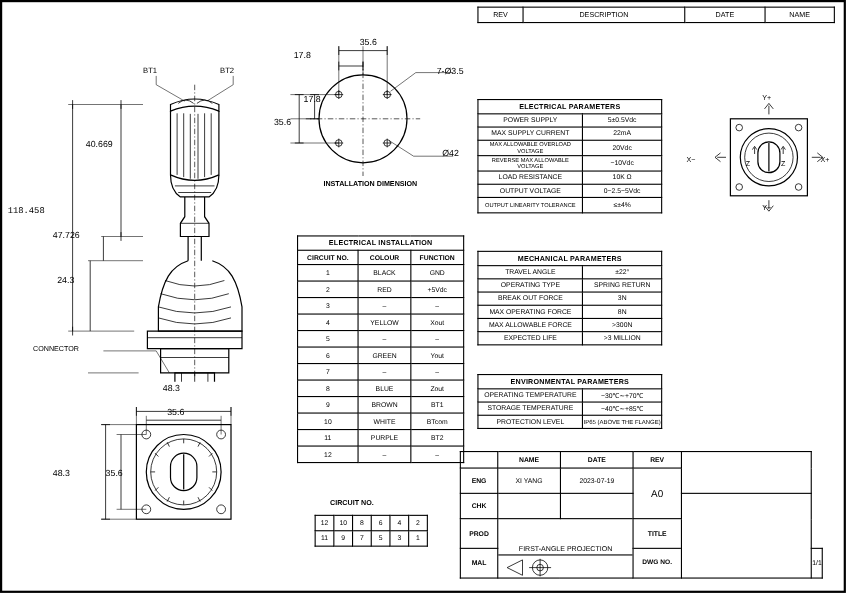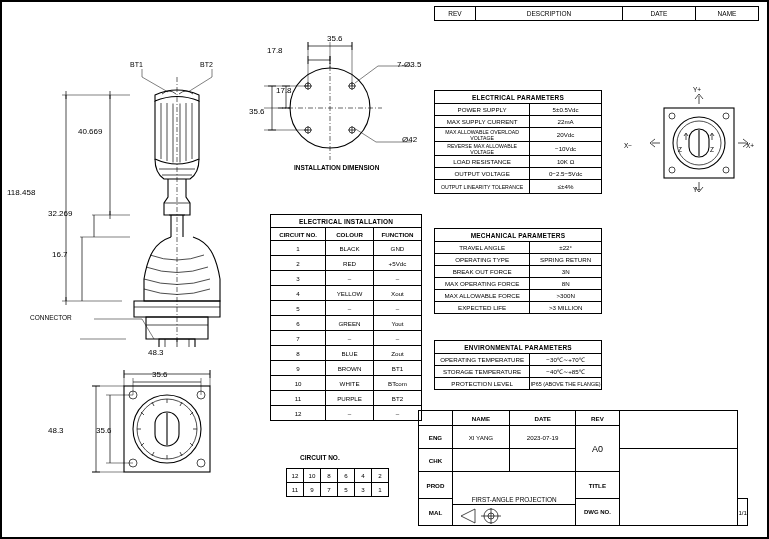--- a/index.html
+++ b/index.html
@@ -98,23 +98,23 @@
       <path class="thin" d="M72,168 L72,190"></path>
       <path class="thin" d="M60,190 L60,254"></path>
       <path class="thin" d="M44,48 L44,254"></path>
       <path class="thin" d="M44,44 l0,8 M44,250 l0,8"></path>
     </svg>
   </div>
   <div class="abs lbl" style="left:128px;top:59px;">BT1</div>
   <div class="abs lbl" style="left:198px;top:59px;">BT2</div>
   <div class="abs smalllbl" style="left:28px;top:312px;">CONNECTOR</div>
   <div class="abs dim" style="left:76px;top:125px;">40.669</div>
-  <div class="abs dim" style="left:46px;top:207px;">32.269</div>
-  <div class="abs dim" style="left:50px;top:248px;">16.7</div>
-  <div class="abs dim" style="left:5px;top:186px;">118.458</div>
+  <div class="abs dim" style="left:46px;top:207px;">47.726</div>
+  <div class="abs dim" style="left:50px;top:248px;">24.3</div>
+  <div class="abs dim" style="left:5px;top:186px;font-family:Liberation Mono, monospace;">118.458</div>
 
   <div class="abs" style="left:70px;top:350px;width:200px;height:180px;">
     <svg width="200" height="180" viewBox="0 0 200 180">
 
       <rect class="thick" x="52" y="34" width="86" height="86"></rect>
 
       <circle class="thin" cx="61" cy="43" r="4"></circle>
       <circle class="thin" cx="129" cy="43" r="4"></circle>
       <circle class="thin" cx="61" cy="111" r="4"></circle>
       <circle class="thin" cx="129" cy="111" r="4"></circle>

